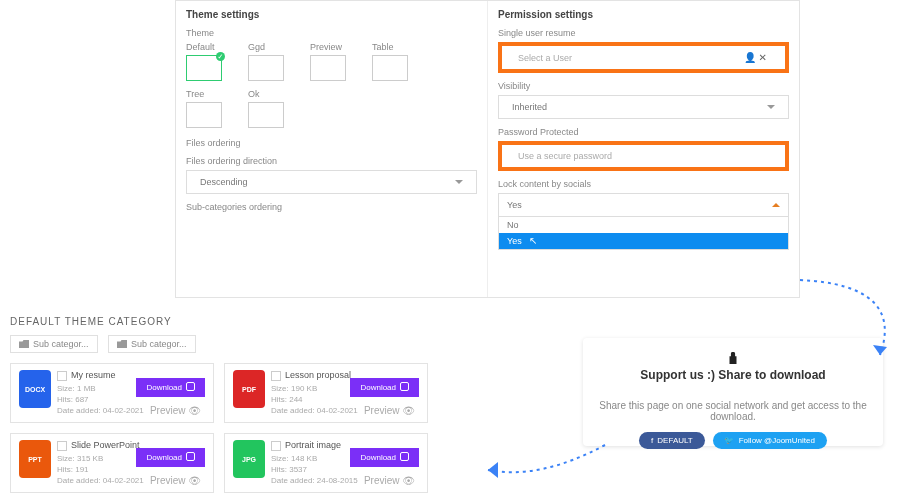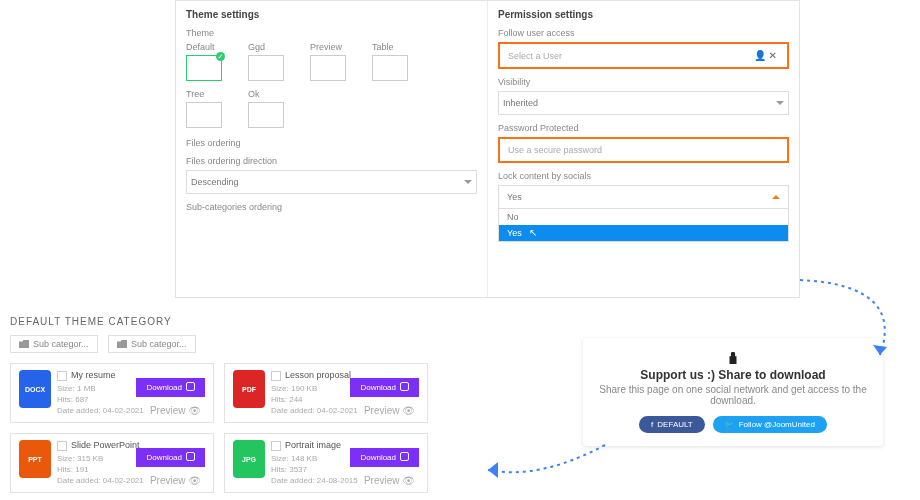--- a/index.html
+++ b/index.html
@@ -9,23 +9,23 @@
 .col{flex:1;padding:6px 10px}
 .col+.col{border-left:1px solid #eee}
 .section-title{font-size:10px;font-weight:bold;color:#444;margin:2px 0 6px}
 .field-label{font-size:9px;color:#888;margin:8px 0 4px}
 .theme-row{display:flex;gap:26px}
 .theme-opt{font-size:9px;color:#888}
 .theme-opt .lbl{margin-bottom:3px;display:block}
 .theme-box{width:36px;height:26px;border:1px solid #ccc;display:inline-block;position:relative}
 .theme-box.sel{border:1px solid #2ecc71}
 .checkmark{position:absolute;top:-4px;right:-4px;width:9px;height:9px;border-radius:50%;background:#2ecc71;color:#fff;font-size:7px;text-align:center;line-height:9px}
-.select-box{border:1px solid #ddd;padding:6px 4px;font-size:9px;color:#777;display:flex;justify-content:space-between;align-items:center;background:#fff}
+.select-box{border:1px solid #ddd;padding:6px 13px;font-size:9px;color:#777;display:flex;justify-content:space-between;align-items:center;background:#fff}
 .caret{width:0;height:0;border-left:4px solid transparent;border-right:4px solid transparent;border-top:4px solid #999}
-.input-box{border:2px solid #f97316;padding:6px 8px;font-size:9px;color:#aaa;background:#fff;display:flex;justify-content:space-between;align-items:center}
+.input-box{border:4px solid #f97316;padding:6px 16px;font-size:9px;color:#aaa;background:#fff;display:flex;justify-content:space-between;align-items:center}
 .user-icons{font-size:10px;color:#666;letter-spacing:2px}
 .dd-wrap{position:relative}
 .dd-head{border:1px solid #ddd;border-bottom:none;padding:6px 8px;font-size:9px;color:#777;display:flex;justify-content:space-between;align-items:center}
 .caret-up{width:0;height:0;border-left:4px solid transparent;border-right:4px solid transparent;border-bottom:4px solid #e67e22}
 .dd-list{border:1px solid #ddd}
 .dd-item{padding:3px 8px;font-size:9px;color:#777;background:#fff}
 .dd-item.active{background:#0d8cf0;color:#fff;position:relative}
 .cursor{position:absolute;left:30px;top:2px;font-size:10px}
 .panel-left{left:0;top:308px;width:490px;padding:8px 10px}
 .cat-title{font-size:10px;letter-spacing:1px;color:#666;margin-bottom:8px}
@@ -38,21 +38,21 @@
 .ic-docx{background:#2563eb}.ic-pdf{background:#dc2626}.ic-ppt{background:#ea580c}.ic-jpg{background:#22c55e}
 .file-body{flex:1}
 .file-name{font-size:9px;color:#555;margin-bottom:2px}
 .file-name::before{content:"";display:inline-block;width:8px;height:8px;border:1px solid #ccc;margin-right:4px;vertical-align:middle}
 .meta{font-size:8px;color:#aaa;line-height:1.4}
 .dl-btn{position:absolute;right:8px;top:14px;background:#7b2ff7;color:#fff;font-size:8px;padding:4px 10px;border-radius:0;display:flex;align-items:center;gap:4px}
 .dl-icon::after{content:"";display:inline-block;width:7px;height:7px;border:1px solid #fff;border-radius:2px;position:relative}
 .preview{position:absolute;right:12px;bottom:6px;font-size:10px;color:#aaa}
 .panel-right{left:583px;top:338px;width:300px;height:108px;border:none;border-radius:4px;box-shadow:0 1px 4px rgba(0,0,0,0.12);padding:12px;text-align:center}
 .lock{width:14px;height:14px;margin:0 auto 4px;background:#222;clip-path:polygon(25% 45%,25% 100%,75% 100%,75% 45%,65% 45%,65% 25%,60% 15%,40% 15%,35% 25%,35% 45%)}
-.support-title{font-size:12px;font-weight:bold;color:#333;margin-bottom:2px}
+.support-title{font-size:12px;font-weight:bold;color:#333;margin-bottom:18px}
 .support-sub{font-size:10px;color:#888;margin-bottom:10px}
 .socials{display:flex;justify-content:center;gap:8px}
 .soc-btn{font-size:8px;color:#fff;padding:4px 12px;border-radius:10px;display:flex;align-items:center;gap:4px}
 .fb{background:#3b5998}.tw{background:#1da1f2}
 svg.arrow{position:absolute;pointer-events:none}
 </style>
 </head>
 <body>
 
 <div class="panel panel-top">
@@ -72,21 +72,21 @@
     <div class="field-label">Files ordering</div>
     <div class="field-label">Files ordering direction</div>
     <div class="select-box">
         <span>Descending</span>
         <span class="caret"></span>
       </div>
     <div class="field-label">Sub-categories ordering</div>
   </div>
   <div class="col">
     <div class="section-title">Permission settings</div>
-    <div class="field-label">Follow user access</div>
+    <div class="field-label">Single user resume</div>
     <div class="input-box">
         <span>Select a User</span>
         <span class="user-icons"><span>👤</span><span>✕</span></span>
       </div>
     <div class="field-label">Visibility</div>
     <div class="select-box">
         <span>Inherited</span>
         <span class="caret"></span>
       </div>
     <div class="field-label">Password Protected</div>

